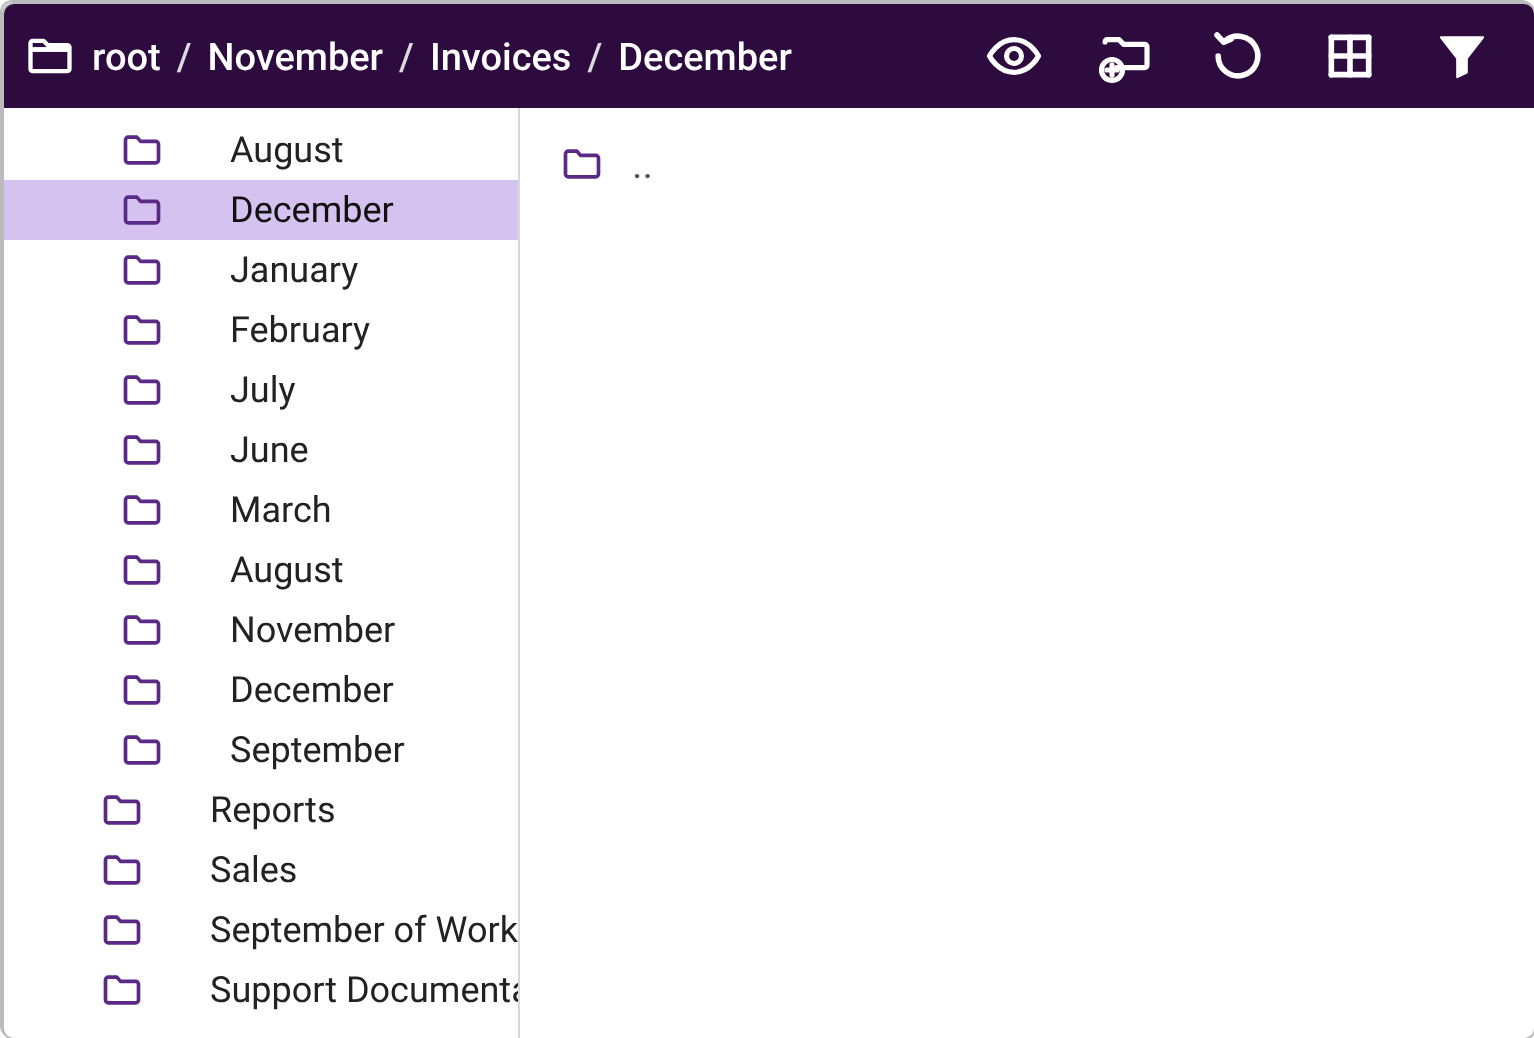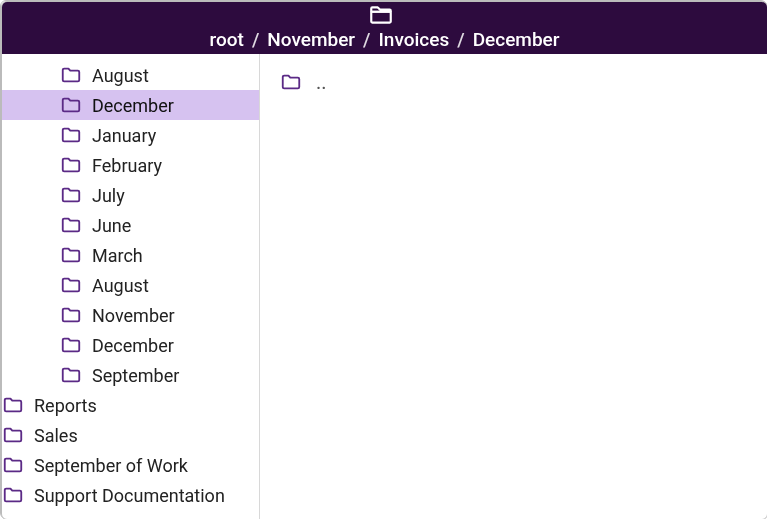--- a/index.html
+++ b/index.html
@@ -13,21 +13,20 @@
     border-radius: 6px;
   }
   
   .toolbar {
     height: 52px;
     background: #2d0b3e;
     display: flex;
     align-items: center;
     padding: 0 10px;
     color: #fff;
-    flex-direction: column;
   }
   .toolbar .folder-root-icon { margin-right: 8px; display:flex; align-items:center; }
   .breadcrumb { display:flex; align-items:center; font-size:19px; font-weight:500; flex:1; }
   .breadcrumb span.sep { margin: 0 8px; opacity:0.85; }
   .breadcrumb span.crumb { white-space:nowrap; }
   .toolbar-actions { display:flex; align-items:center; gap:24px; padding-right:10px; }
   .toolbar-actions .tb-btn { display:flex; align-items:center; justify-content:center; width:32px; height:32px; cursor:pointer; }
   
   .main { display:flex; height:calc(100% - 52px); height:467px; }
   .sidebar {
@@ -40,22 +39,23 @@
   .sidebar::-webkit-scrollbar-thumb { background:#c7c7c7; border-radius:5px; }
   .tree { padding-top:6px; padding-bottom:12px; }
   .tree-row {
     display:flex; align-items:center;
     height:30px;
     font-size:18px;
     color:#222;
     cursor:pointer;
     white-space:nowrap;
     overflow:hidden;
-  }
-  .tree-row.depth1 { }
+    gap:23px;
+  }
+  .tree-row.depth1 { padding-left:48px; }
   .tree-row.depth2 { padding-left:58px; }
   .tree-row .ficon { width:22px; height:22px; margin-right:10px; flex-shrink:0; display:flex; align-items:center; }
   .tree-row.selected { background:#d6c2f0; }
   .tree-row.selected .label { font-weight:400; color:#111; }
   .content {
     flex:1;
     padding:14px 20px;
     overflow:auto;
   }
   .content-row {

